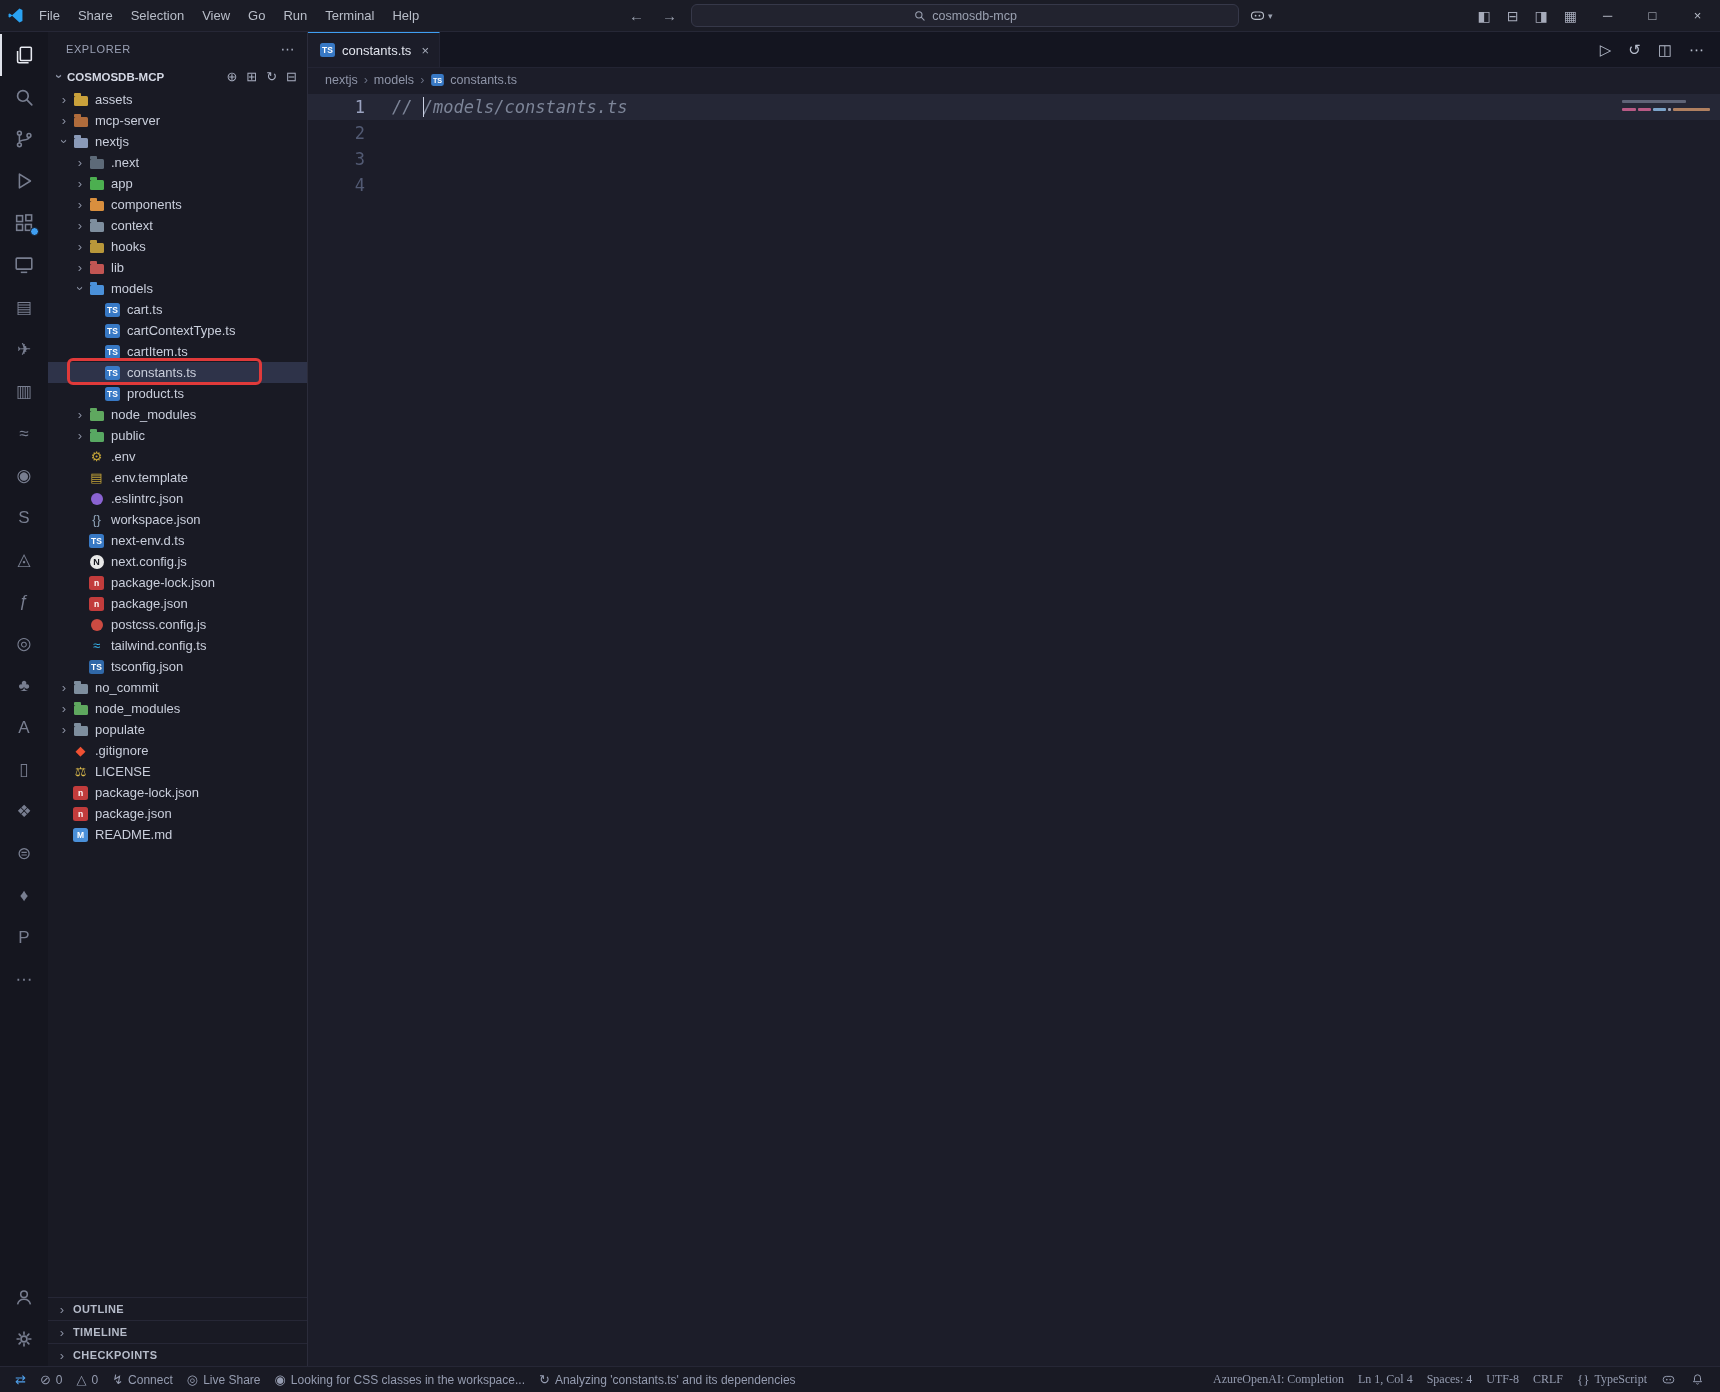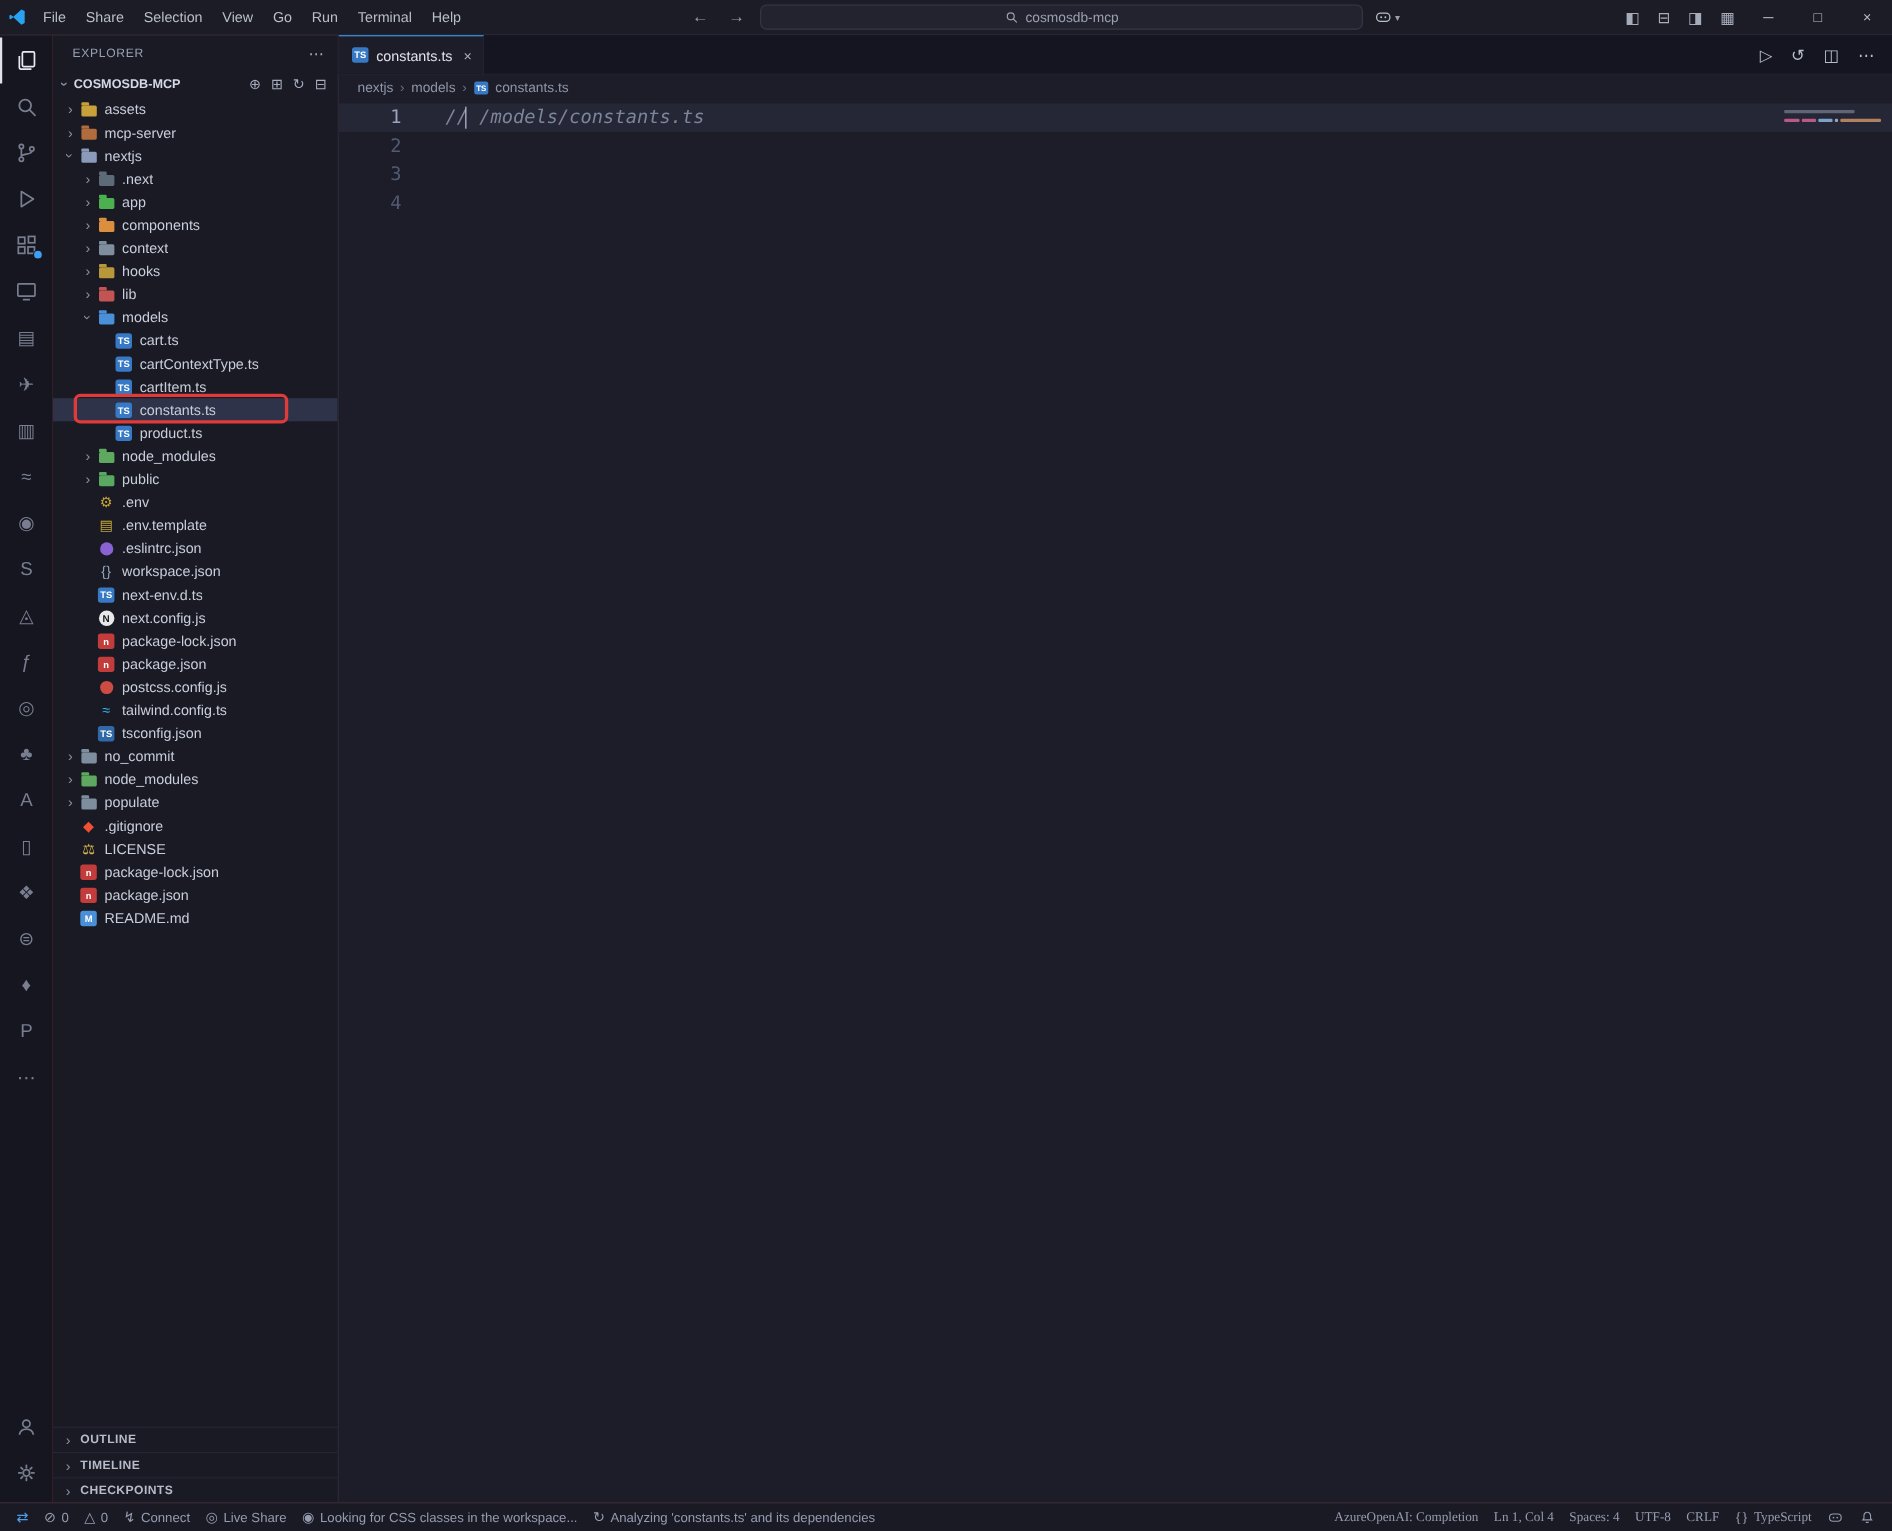--- a/index.html
+++ b/index.html
@@ -1,19 +1,19 @@
 <!DOCTYPE html>
 <html><head>
 <meta charset="utf-8">
 <style>
   * { margin:0; padding:0; box-sizing:border-box; }
   html,body { width:1720px; height:1392px; overflow:hidden; background:#141521;
     font-family:"Liberation Sans", sans-serif; }
   .window { width:1720px; height:1392px; display:flex; flex-direction:column;
-    background:#ef4444; color:#c7ccd8; }
+    background:#fde047; color:#c7ccd8; }
 
   
   .titlebar { height:32px; background:#1b1c26; border-bottom:1px solid #262736;
     display:flex; align-items:center; font-size:13px; color:#b9bec9; flex:0 0 auto; }
   .vscode-logo { width:30px; display:flex; justify-content:center; }
   .vscode-logo svg { width:17px; height:17px; }
   .menus { display:flex; }
   .menu-item { padding:0 9px; line-height:30px; border-radius:5px; cursor:default; }
   .tb-center { display:flex; align-items:center; margin:0 auto; gap:10px; }
   .nav-arrow { font-size:15px; color:#9aa0af; padding:0 4px; }
@@ -97,21 +97,21 @@
   .bc-ts { transform:scale(.85); }
   .code-area { flex:1; position:relative; font-family:"DejaVu Sans Mono", monospace;
     font-size:17px; line-height:26px; padding-top:2px; overflow:hidden; }
   .code-line { display:flex; }
   .code-line.current { background:rgba(135,145,185,0.09); }
   .gutter { width:84px; flex:0 0 84px; text-align:right; padding-right:27px;
     color:#525a73; }
   .code-line.current .gutter { color:#9ba3c0; }
   .code-text { position:relative; white-space:pre; }
   .cursor { position:absolute; left:3ch; top:3px; width:1.5px; height:20px; background:#ccd2e4; }
-  .tok-comment { color:#7d8598; font-style:italic;margin-left:13px; }
+  .tok-comment { color:#7d8598; font-style:italic; }
   .tok-keyword { color:#e4699f; }
   .tok-constant { color:#9fd0fc; }
   .tok-operator, .tok-plain { color:#cdd3e3; }
   .tok-string { color:#d89a70; }
   .minimap { position:absolute; top:2px; right:0; width:108px; height:130px; padding:6px 10px; }
   .mm-line { height:3px; border-radius:1px; background:#6a7083; width:64px; margin-bottom:5px; opacity:.85; }
   .mm-line2 { display:flex; gap:2px; }
   .mm-seg { height:3px; border-radius:1px; }
   .mm-seg.k1 { width:15px; background:#b85a85; }
   .mm-seg.k2 { width:13px; background:#b85a85; }

